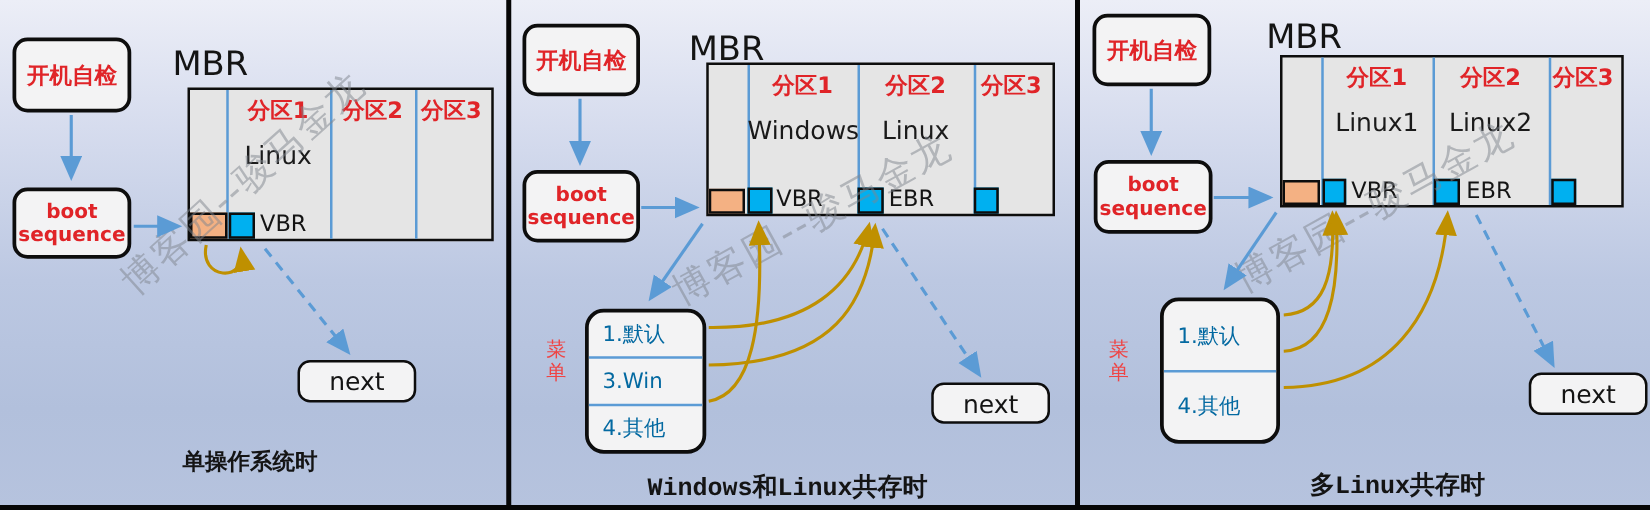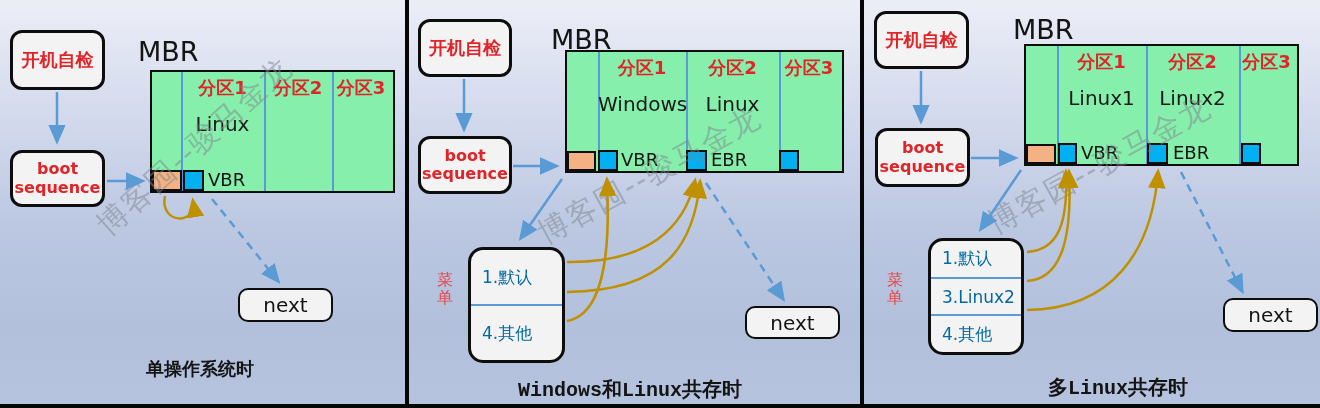--- a/index.html
+++ b/index.html
@@ -8,21 +8,21 @@
     font-family:"DejaVu Sans","Liberation Sans",sans-serif;
     background:linear-gradient(180deg,#eceef7 0%,#d6dcee 25%,#bcc8e2 55%,#b2c0dc 80%,#b6c3de 100%);
   }
   .rbox{position:absolute;background:#f3f3f4;border:3px solid #0d0d0d;border-radius:12px;
         display:flex;flex-direction:column;align-items:center;justify-content:center;
         box-sizing:border-box;z-index:2;}
   .red-text{color:#e02428;font-weight:600;}
   .poweron{font-size:18px;}
   .bootline{font-size:16px;line-height:1.15;}
   .mbr-label{position:absolute;font-size:27px;color:#141414;z-index:2;}
-  .mbr-box{position:absolute;background:#86efac;border:2.5px solid #0d0d0d;box-sizing:border-box;z-index:2;}
+  .mbr-box{position:absolute;background:#e5e5e5;border:2.5px solid #0d0d0d;box-sizing:border-box;z-index:2;}
   .vline{position:absolute;top:0;bottom:0;width:2px;background:#5b9bd5;}
   .plabel{position:absolute;top:4px;font-size:18px;font-weight:600;color:#e02428;text-align:center;}
   .oslabel{position:absolute;top:40px;font-size:20px;color:#1a1a1a;text-align:center;}
   .sq{position:absolute;bottom:0;border:2px solid #0d0d0d;box-sizing:border-box;}
   .sq.orange{background:#f4b183;}
   .sq.cyan{background:#00b0f0;}
   .srlabel{position:absolute;bottom:1px;font-size:18px;color:#141414;}
   .menu-box{position:absolute;background:#f3f3f4;border:3px solid #0d0d0d;border-radius:15px;
             display:flex;flex-direction:column;box-sizing:border-box;overflow:hidden;z-index:2;}
   .menu-row{flex:1;display:flex;align-items:center;padding-left:11px;font-size:17px;color:#0369a1;}
@@ -95,20 +95,21 @@
     <div class="sq cyan" style="left:31px;width:20px;height:21px;"></div>
     <span class="srlabel" style="left:54px;">VBR</span>
     <div class="sq cyan" style="left:119px;width:21px;height:21px;"></div>
     <span class="srlabel" style="left:144px;">EBR</span>
     <div class="sq cyan" style="left:212px;width:20px;height:21px;"></div>
   </div>
 
   <div class="menu-title" style="left:437px;top:271px;">菜单</div>
   <div class="menu-box" style="left:468px;top:247px;width:97px;height:116px;">
     <div class="menu-row">1.默认</div>
+    <div class="menu-row">3.Win</div>
     <div class="menu-row">4.其他</div>
   </div>
 
   <div class="rbox next-box" style="left:745px;top:306px;width:95px;height:33px;">
     <span>next</span>
   </div>
   <div class="caption mono" style="left:505px;top:376px;width:250px;">Windows和Linux共存时</div>
   <div class="wm" style="left:525px;top:155px;transform:rotate(-29deg);">博客园--骏马金龙</div>
 </section>
 
@@ -135,21 +136,20 @@
     <div class="sq cyan" style="left:32px;width:19px;height:21px;"></div>
     <span class="srlabel" style="left:55px;">VBR</span>
     <div class="sq cyan" style="left:121px;width:21px;height:21px;"></div>
     <span class="srlabel" style="left:147px;">EBR</span>
     <div class="sq cyan" style="left:215px;width:20px;height:21px;"></div>
   </div>
 
   <div class="menu-title" style="left:887px;top:271px;">菜单</div>
   <div class="menu-box" style="left:928px;top:238px;width:96px;height:117px;">
     <div class="menu-row">1.默认</div>
-    <div class="menu-row">3.Linux2</div>
     <div class="menu-row">4.其他</div>
   </div>
 
   <div class="rbox next-box" style="left:1223px;top:298px;width:95px;height:34px;">
     <span>next</span>
   </div>
   <div class="caption mono" style="left:993px;top:374px;width:250px;">多Linux共存时</div>
   <div class="wm" style="left:975px;top:145px;transform:rotate(-29deg);">博客园--骏马金龙</div>
 </section>
 

